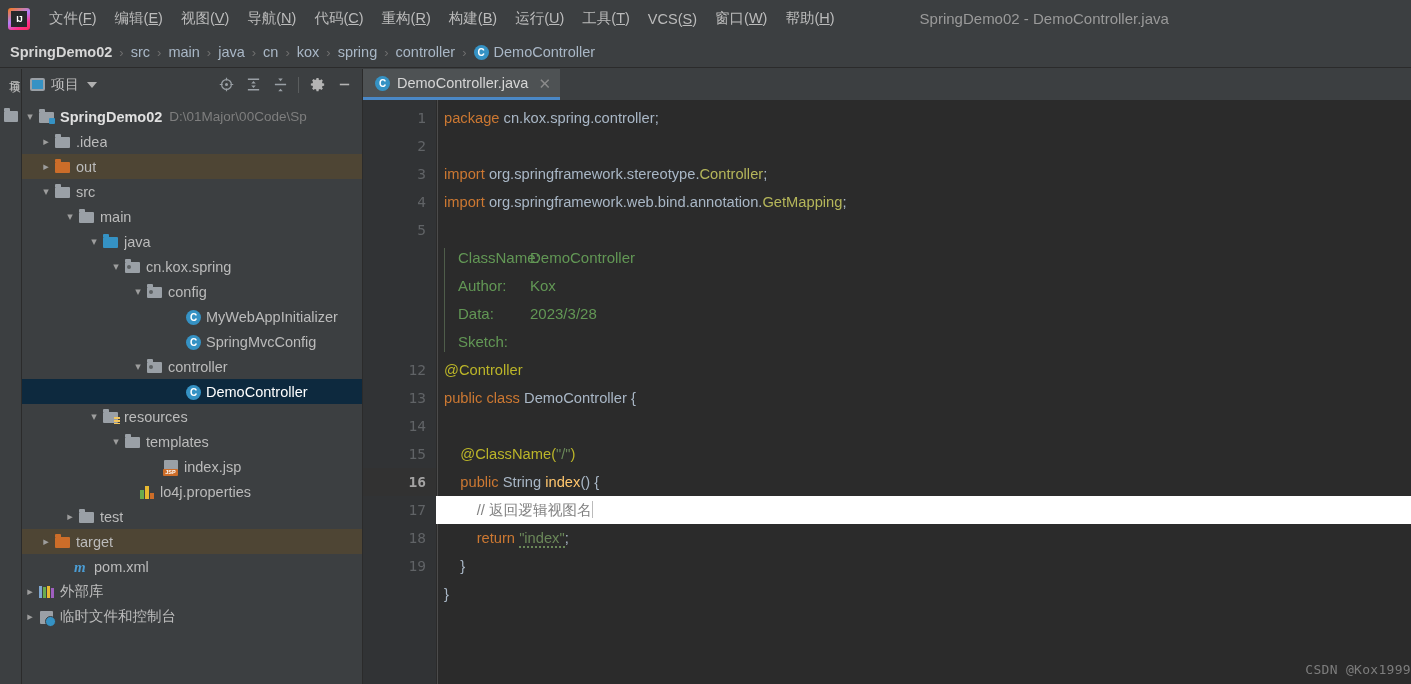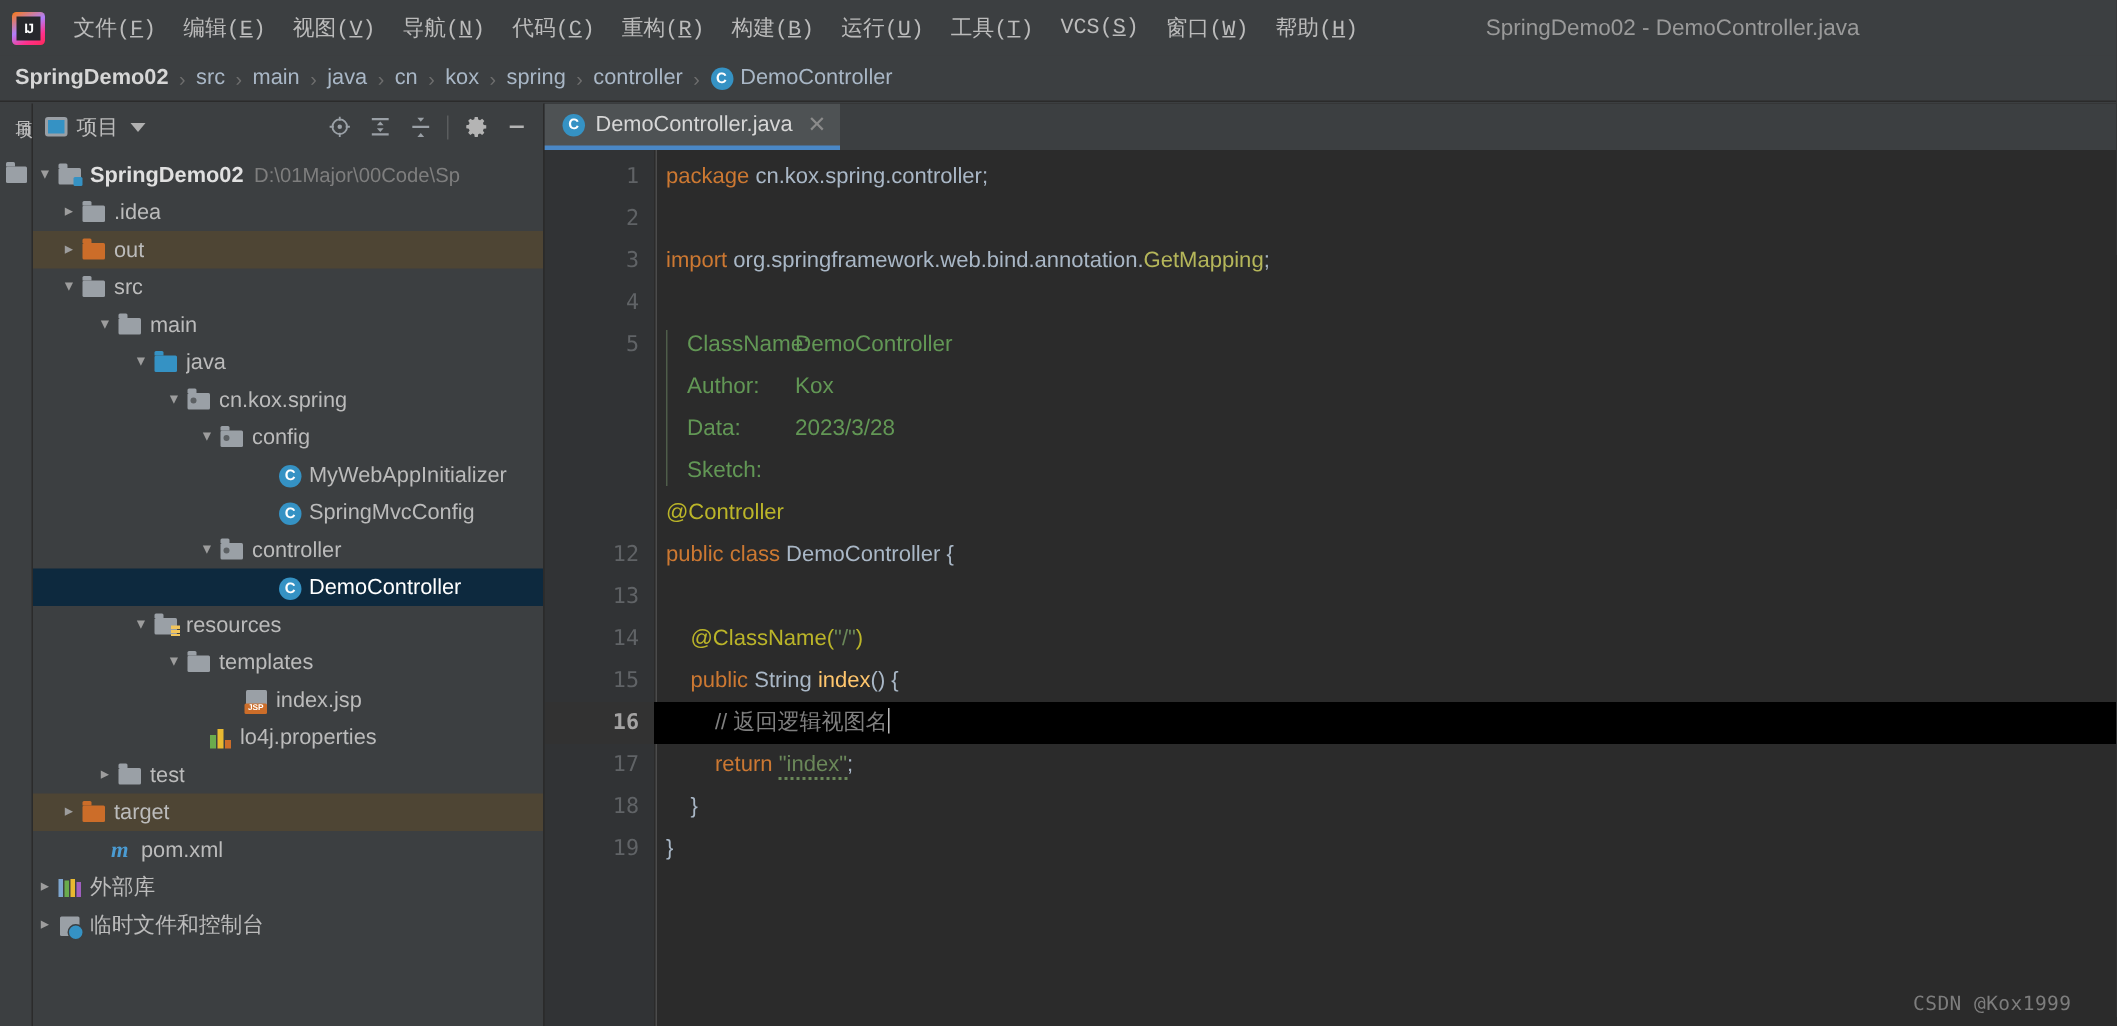--- a/index.html
+++ b/index.html
@@ -37,21 +37,20 @@
     font-size: 9px; font-weight: bold;
     line-height: 16px; text-align: center;
     letter-spacing: -1px;
   }
   .menu-item {
     color: #bbbbbb;
     font-size: 14.5px;
     padding: 3px 9px;
     white-space: nowrap;
     cursor: default;
-    font-family: Liberation Mono, monospace;
   }
   .menu-item .mn { text-decoration: underline; }
   .win-title {
     color: #9a9a9a;
     font-size: 15px;
     margin-left: 76px;
     white-space: nowrap;
   }
 
   
@@ -349,21 +348,21 @@
   .cline {
     height: 28px;
     line-height: 28px;
     font-family: Liberation Sans, sans-serif;
     font-size: 14.7px;
     color: #a9b7c6;
     white-space: pre;
     padding-left: 8px;
     position: relative;
   }
-  .cline.cur { background: #000000; }
+  .cline.cur { background: #ffffff; }
   .kw  { color: #cc7832; }
   .ann { color: #bbb529; }
   .cls { color: #b5b65a; }
   .str { color: #6a8759; }
   .str.warn { border-bottom: 2px dotted #6a8759; }
   .cmt { color: #808080; }
   .fn  { color: #ffc66d; }
   .caret {
     display: inline-block;
     width: 1px; height: 17px;
@@ -388,21 +387,21 @@
   .docblock::before {
     content: "";
     position: absolute; left: 8px; top: 4px; bottom: 4px;
     width: 1px; background: #4f5d4a;
   }
   .docrow { height: 28px; line-height: 28px; display: flex; }
   .dkey { width: 72px; flex: 0 0 72px; }
 
   .watermark {
     position: absolute;
-    right: 30px; bottom: 7px;
+    right: 0; bottom: 7px;
     font-size: 13px;
     color: #7d7d7d;
     font-family: "DejaVu Sans Mono", monospace;
     letter-spacing: 0.3px;
   }
 </style>
 </head>
 <body>
 
 <div class="menubar">
@@ -694,20 +693,21 @@
         <div class="ln">19</div>
       </div>
 
       <div class="codecol">
         <div class="vline"></div>
 
         <div class="cline"><span class="kw">package</span><span> cn.kox.spring.controller;</span></div>
 
         <div class="cline"></div>
 
+        <div class="cline"><span class="kw">import</span><span> org.springframework.stereotype.</span><span class="cls">Controller</span><span>;</span></div>
 
         <div class="cline"><span class="kw">import</span><span> org.springframework.web.bind.annotation.</span><span class="cls">GetMapping</span><span>;</span></div>
 
         <div class="cline"></div>
 
         <div class="docblock">
           <div class="docrow">
             <span class="dkey">ClassName:</span>
             <span>DemoController</span>
           </div>

